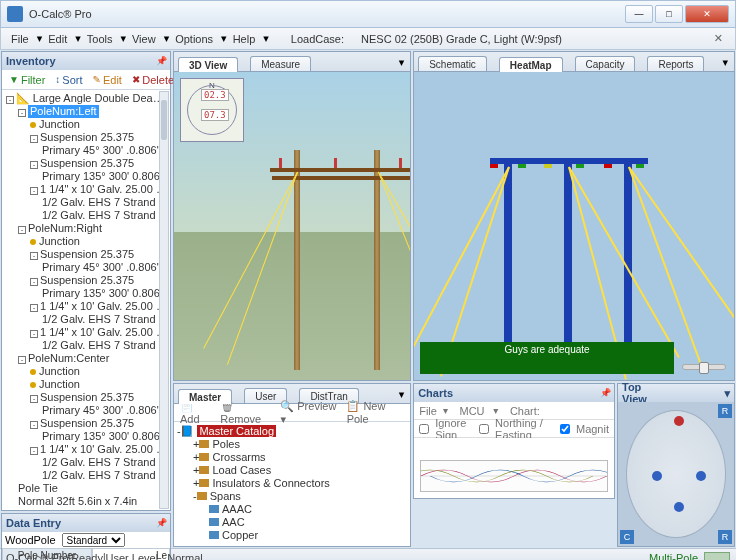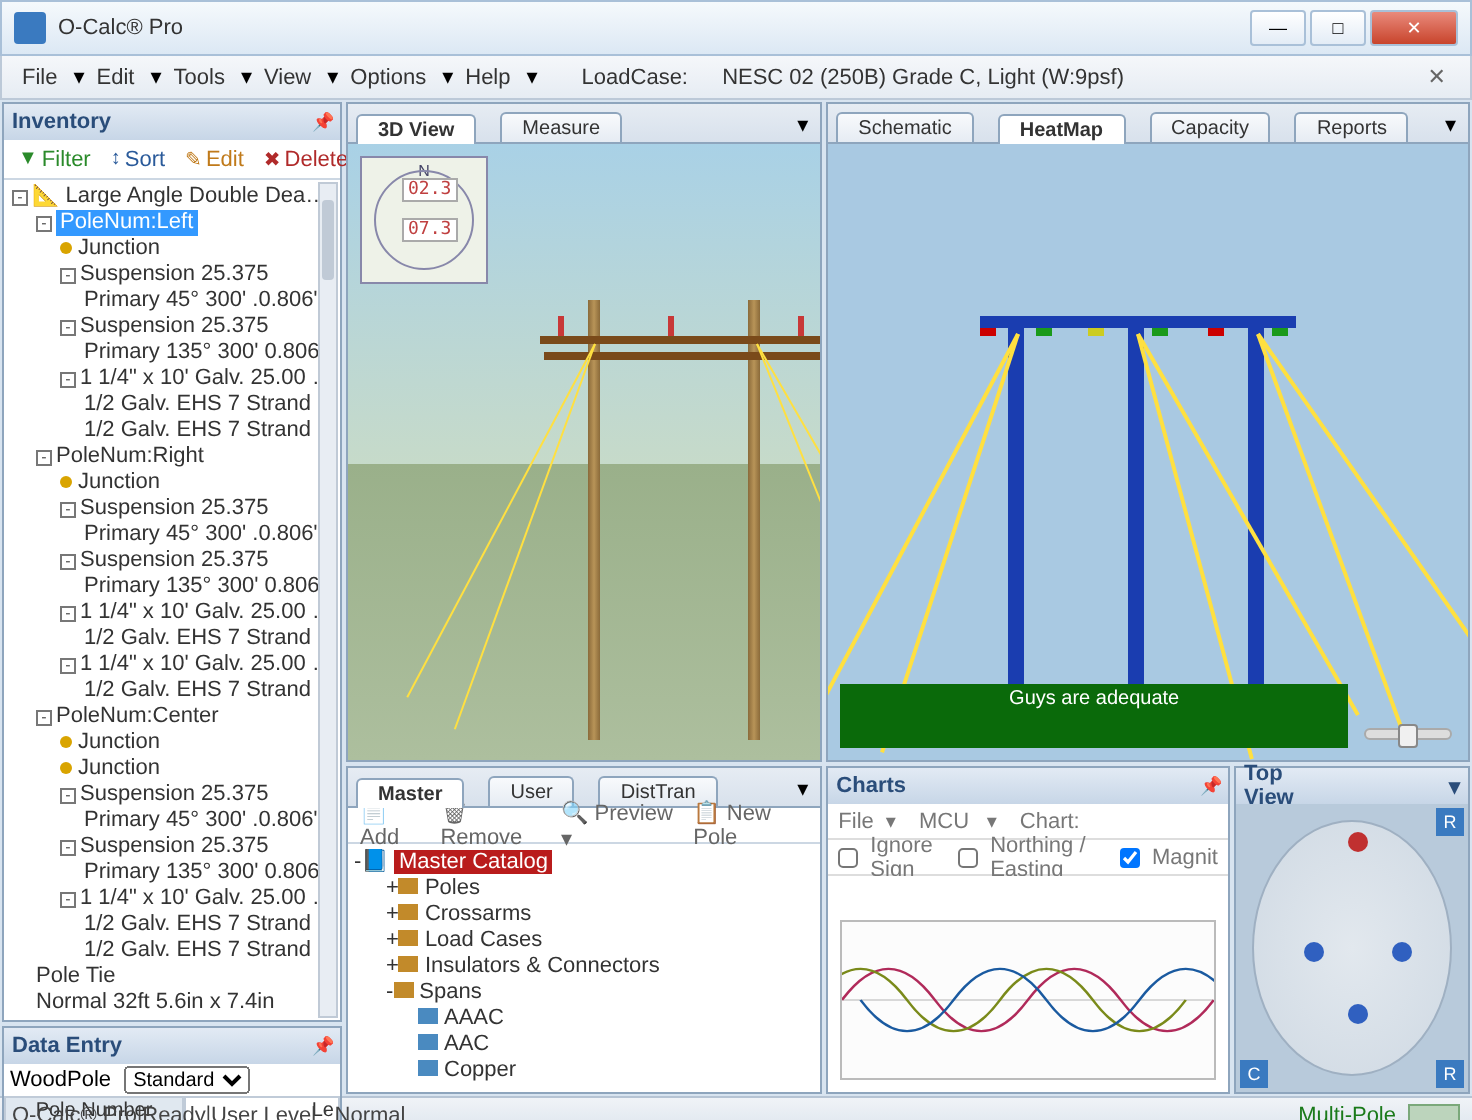--- a/index.html
+++ b/index.html
@@ -87,21 +87,21 @@
 
 .master { height:164px; }
 .mst-tools { height:18px; display:flex; align-items:center; gap:8px; padding:0 6px; border-bottom:1px solid #ccd7e3; color:#666; font-size:10px; }
 .mst-body { flex:1; display:flex; }
 .mst-tree { flex:1; font-size:10px; padding:3px; color:#333; overflow:hidden; }
 .mst-tree .row { white-space:nowrap; line-height:13px; }
 .mst-tree .sel { background:#b91c1c; color:#fff; padding:0 2px; }
 .mst-tree .book { display:inline-block; width:10px; height:8px; background:#c28a2a; margin-right:3px; }
 
 
-.charts { height:164px; }
+.charts { height:116px; }
 .chart-body { flex:1; background:#fff; position:relative; padding:4px; }
 .chart-filter { height:18px; display:flex; align-items:center; gap:6px; padding:0 5px; font-size:10px; color:#777; border-bottom:1px solid #ddd; }
 .chart-filter input[type=checkbox]{ width:10px; height:10px; }
 .wave { position:absolute; inset:22px 6px 6px 6px; border:1px solid #bbb; background:#fcfcfc; }
 .wave svg { width:100%; height:100%; }
 
 
 .topv { height:164px; }
 .topv-body { flex:1; background:#b8cadb; position:relative; }
 .rosette { position:absolute; inset:8px; border-radius:50%; background:radial-gradient(#e2e8ee,#cfd9e3); border:1px solid #9fb0c2; }

